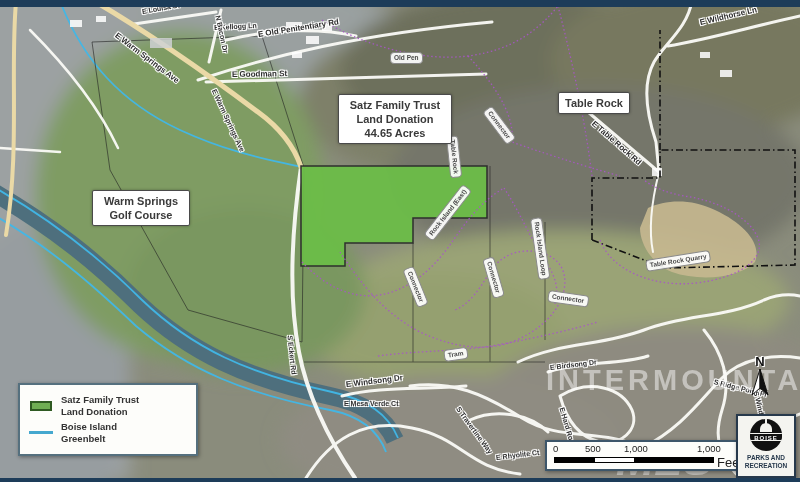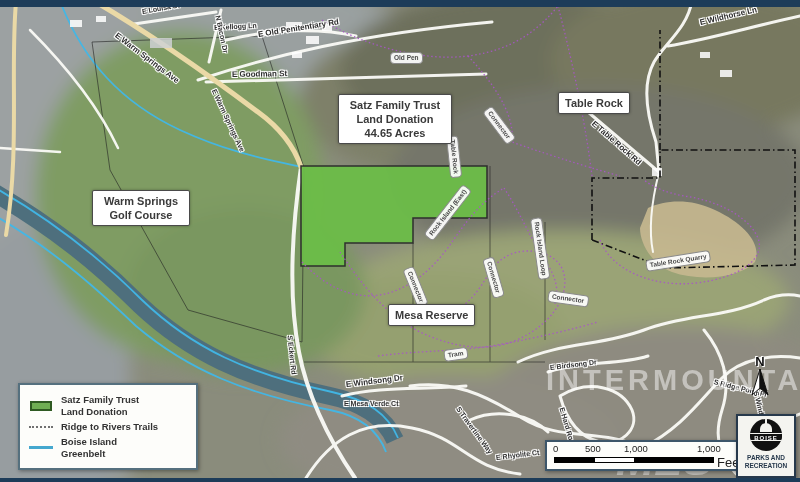--- a/index.html
+++ b/index.html
@@ -181,21 +181,20 @@
   <div class="place" style="left:338px;top:94px;width:114px;">
     <span>Satz Family Trust</span>
     <span>Land Donation</span>
     <span>44.65 Acres</span>
   </div>
   <div class="place" style="left:558px;top:92px;">Table Rock</div>
   <div class="place" style="left:92px;top:190px;width:98px;">
     <span>Warm Springs</span>
     <span>Golf Course</span>
   </div>
-  <div class="place" style="left:388px;top:304px;">Mesa Reserve</div>
 
   <span class="st" style="left:116px;top:30px;transform:rotate(37deg);">E Warm Springs Ave</span>
   <span class="st" style="left:258px;top:30px;transform:rotate(-9deg);">E Old Penitentiary Rd</span>
   <span class="st sm" style="left:214px;top:24px;transform:rotate(-3deg);">E Kellogg Ln</span>
   <span class="st sm" style="left:142px;top:8px;transform:rotate(-10deg);">E Louisa St</span>
   <span class="st sm" style="left:218px;top:12px;transform:rotate(78deg);">N Bacon Dr</span>
   <span class="st" style="left:232px;top:70px;transform:rotate(-1deg);">E Goodman St</span>
   <span class="st sm" style="left:214px;top:86px;transform:rotate(65deg);">E Warm Springs Ave</span>
   <span class="st" style="left:700px;top:18px;transform:rotate(-13deg);">E Wildhorse Ln</span>
   <span class="st" style="left:593px;top:118px;transform:rotate(41deg);">E Table Rock Rd</span>
@@ -225,28 +224,20 @@
       <span class="lswatch">
           <span class="sw-green"></span>
         </span>
       <span class="ltext">
         <span>Satz Family Trust</span>
         <span>Land Donation</span>
       </span>
     </div>
     <div class="lrow">
       <span class="lswatch">
-          <span class="sw-dots"></span>
-        </span>
-      <span class="ltext">
-        <span>Ridge to Rivers Trails</span>
-      </span>
-    </div>
-    <div class="lrow">
-      <span class="lswatch">
           <span class="sw-blue"></span>
         </span>
       <span class="ltext">
         <span>Boise Island</span>
         <span>Greenbelt</span>
       </span>
     </div>
   </div>
 
   <div class="scale">

